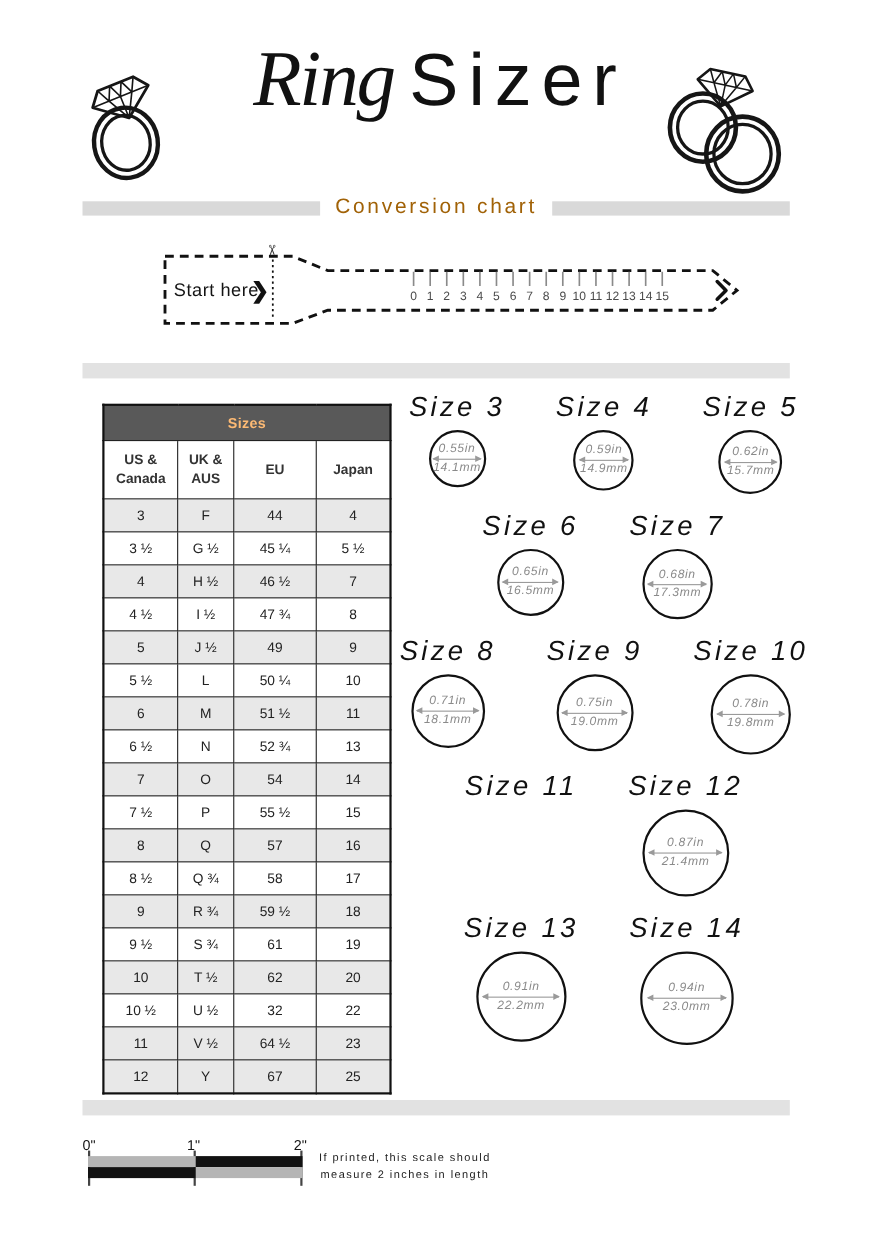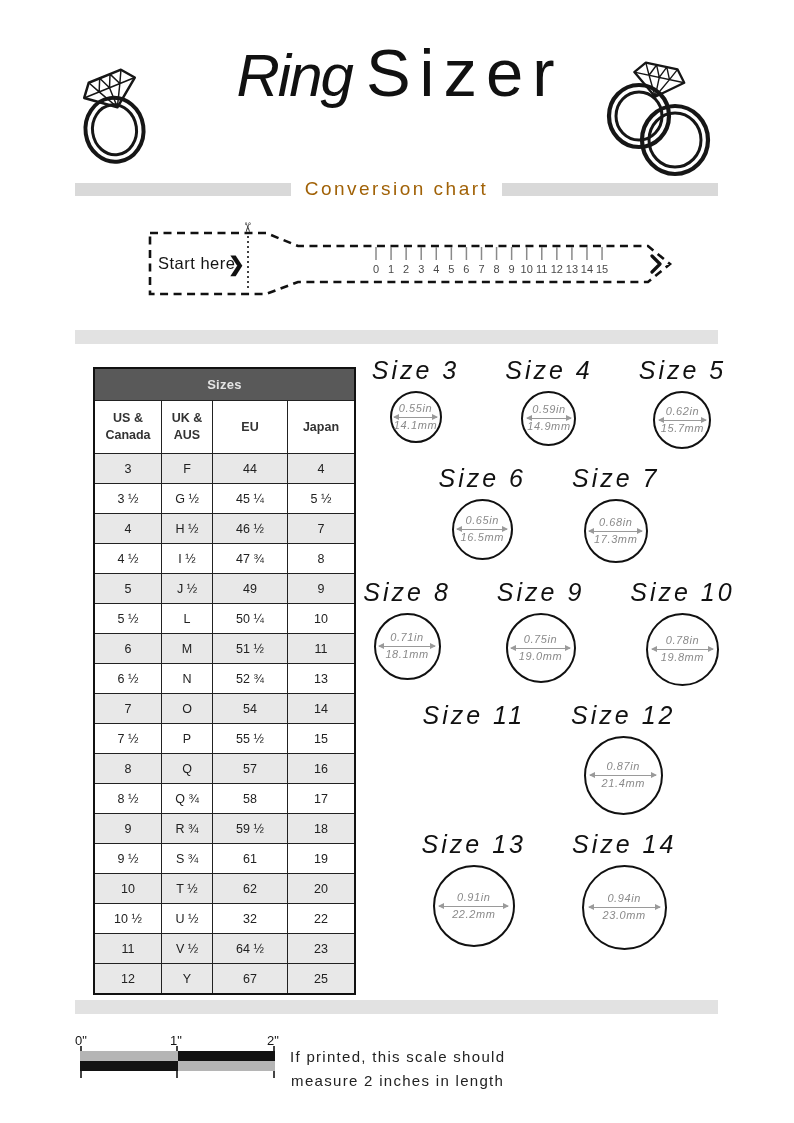--- a/index.html
+++ b/index.html
@@ -4,21 +4,21 @@
 <style>
   html,body{margin:0;padding:0;background:#fff;}
   .page{position:relative;width:794px;height:1123px;background:#ffffff;overflow:hidden;
         font-family:"Liberation Sans",sans-serif;color:#111;}
 
   
   .ring-icon-left{position:absolute;left:68px;top:58px;}
   .rings-icon-right{position:absolute;left:598px;top:48px;}
   .title{position:absolute;left:180px;top:34px;width:440px;display:flex;
          justify-content:center;align-items:baseline;gap:14px;}
-  .title-script{font-family:Liberation Sans, sans-serif;font-style:italic;font-size:60px;
+  .title-script{font-family:Liberation Serif, serif;font-style:italic;font-size:72px;
                 line-height:1;letter-spacing:-2px;}
   .title-rest{font-size:67px;letter-spacing:9px;font-weight:500;}
   .subtitle-row{position:absolute;left:75px;top:178px;width:643px;display:flex;
                 align-items:center;gap:14px;}
   .subtitle-bar{flex:1;height:13px;background:#d9d9d9;}
   .subtitle-text{font-size:19px;letter-spacing:2.5px;color:#a16207;white-space:nowrap;}
 
   
   .sizer-svg{position:absolute;left:128px;top:215px;}
   .sizer-outline{fill:none;stroke:#111;stroke-width:2.6;stroke-dasharray:8 5.5;}
@@ -31,21 +31,21 @@
   .tip-chev{fill:none;stroke:#111;stroke-width:3.2;stroke-linecap:round;stroke-linejoin:round;}
 
   
   .divider{position:absolute;left:75px;width:643px;height:14px;background:#e2e2e2;}
   .divider.top{top:330px;} .divider.bottom{top:1000px;}
 
   
   .size-table{position:absolute;left:93px;top:367px;border-collapse:collapse;
               border:2px solid #111;table-layout:fixed;}
   .size-table th,.size-table td{border:1px solid #222;text-align:center;vertical-align:middle;}
-  .size-table .main-head{background:#595959;color:#e5e5e5;font-size:13px;font-weight:bold;
+  .size-table .main-head{background:#595959;color:#fdba74;font-size:13px;font-weight:bold;
                          height:29px;letter-spacing:0.3px;}
   .size-table .col-head th{height:50px;font-size:12.5px;font-weight:bold;color:#333;
                            background:#fff;line-height:1.35;}
   .size-table td{height:27px;font-size:12.5px;color:#222;background:#fff;}
   .size-table tr.alt td{background:#e8e8e8;}
   .c0{width:64px;} .c1{width:48px;} .c2{width:72px;} .c3{width:64px;}
 
   
   .circles{position:absolute;left:356px;top:356px;width:386px;}
   .circle-row{display:flex;justify-content:center;align-items:flex-start;gap:46px;
@@ -63,21 +63,21 @@
 
   
   .footer-scale{position:absolute;left:78px;top:1033px;width:640px;height:56px;}
   .scale-label{position:absolute;top:0;font-size:13px;color:#141414;}
   .scale-label.l0{left:-3px;} .scale-label.l1{left:92px;} .scale-label.l2{left:189px;}
   .scale-tick{position:absolute;top:13px;width:1.5px;height:32px;background:#444;}
   .scale-tick.t0{left:2px;} .scale-tick.t1{left:98px;} .scale-tick.t2{left:195px;}
   .bar-row{position:absolute;left:2px;width:195px;height:10px;display:flex;}
   .bar-row.r1{top:18px;} .bar-row.r2{top:28px;}
   .seg{width:50%;height:100%;} .seg.gray{background:#b5b5b5;} .seg.black{background:#121212;}
-  .scale-note{position:absolute;left:212px;top:12px;font-size:15px;letter-spacing:1.3px;
+  .scale-note{position:absolute;left:212px;top:12px;font-size:10px;letter-spacing:1.3px;
               color:#222;line-height:1.6;text-align:center;white-space:nowrap;}
 
   .icon-stroke{fill:none;stroke:#161616;}
 </style>
 </head>
 <body>
 
 <div class="page">
 
   <svg class="ring-icon-left" width="88" height="108" viewBox="0 0 88 108">

